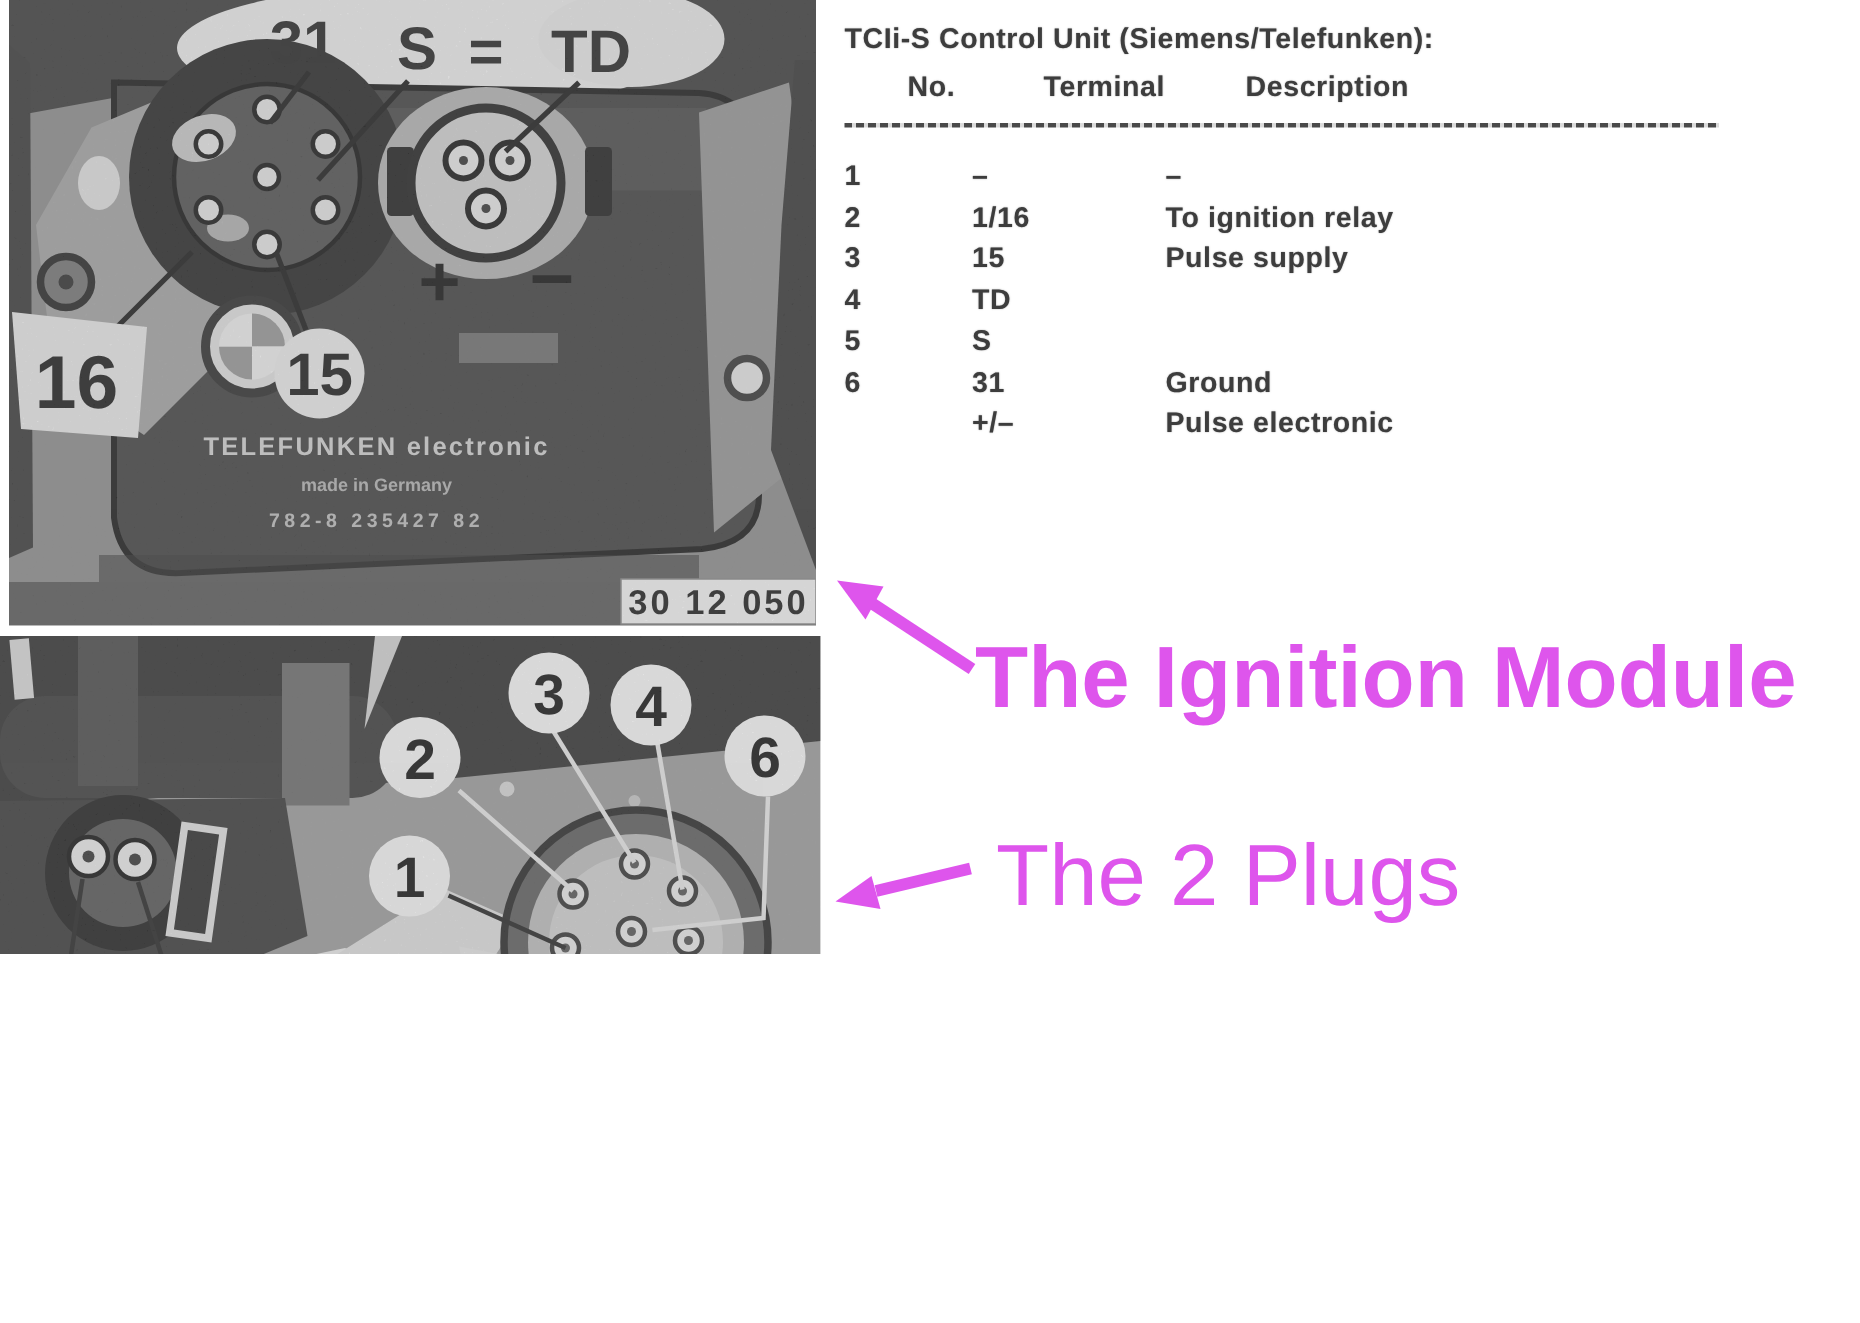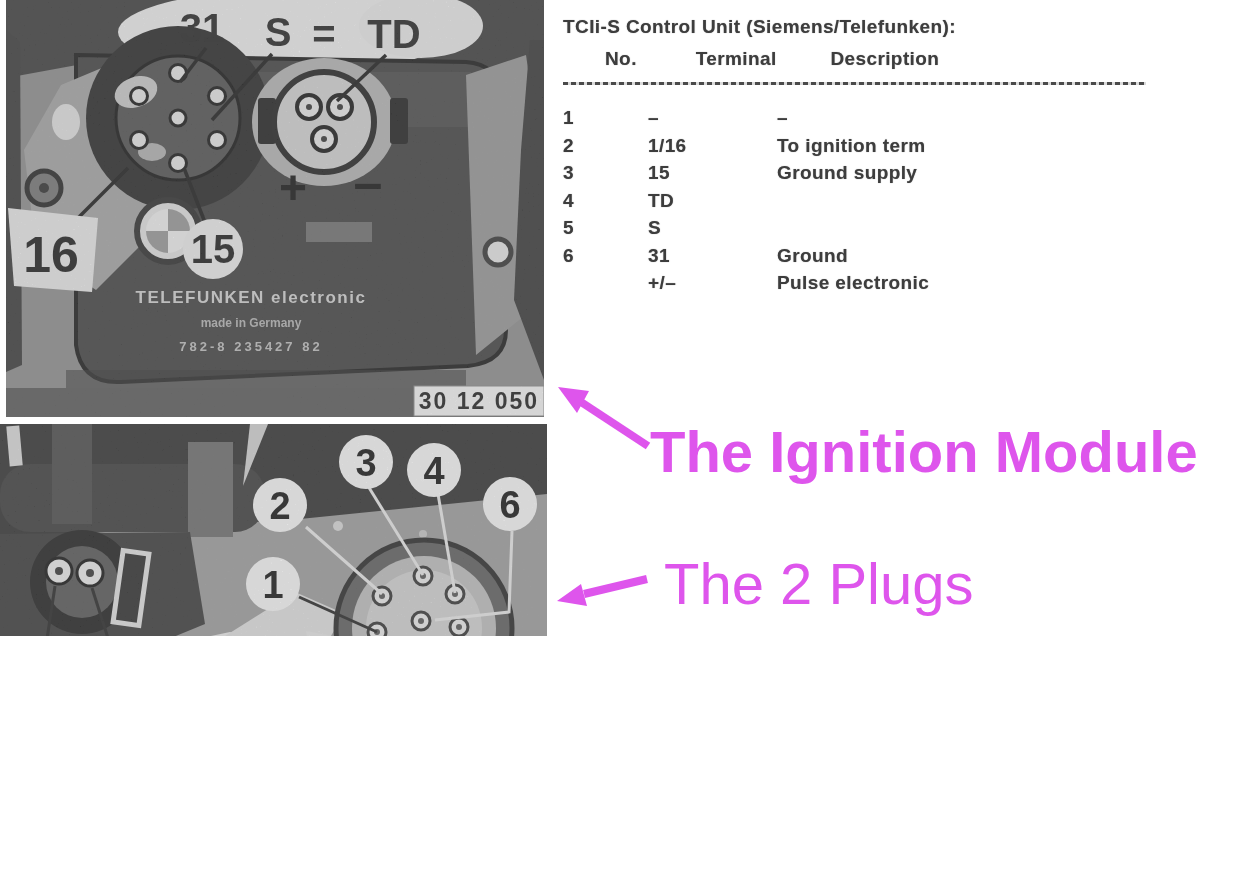--- a/index.html
+++ b/index.html
@@ -275,26 +275,26 @@
     <div class="spec-rule"></div>
     <div class="spec-rows">
       <div class="srow">
         <span class="cell">1</span>
         <span class="cell">–</span>
         <span class="cell">–</span>
       </div>
       <div class="srow">
         <span class="cell">2</span>
         <span class="cell">1/16</span>
-        <span class="cell">To ignition term</span>
+        <span class="cell">To ignition relay</span>
       </div>
       <div class="srow">
         <span class="cell">3</span>
         <span class="cell">15</span>
-        <span class="cell">Ground supply</span>
+        <span class="cell">Pulse supply</span>
       </div>
       <div class="srow">
         <span class="cell">4</span>
         <span class="cell">TD</span>
       </div>
       <div class="srow">
         <span class="cell">5</span>
         <span class="cell">S</span>
       </div>
       <div class="srow">

